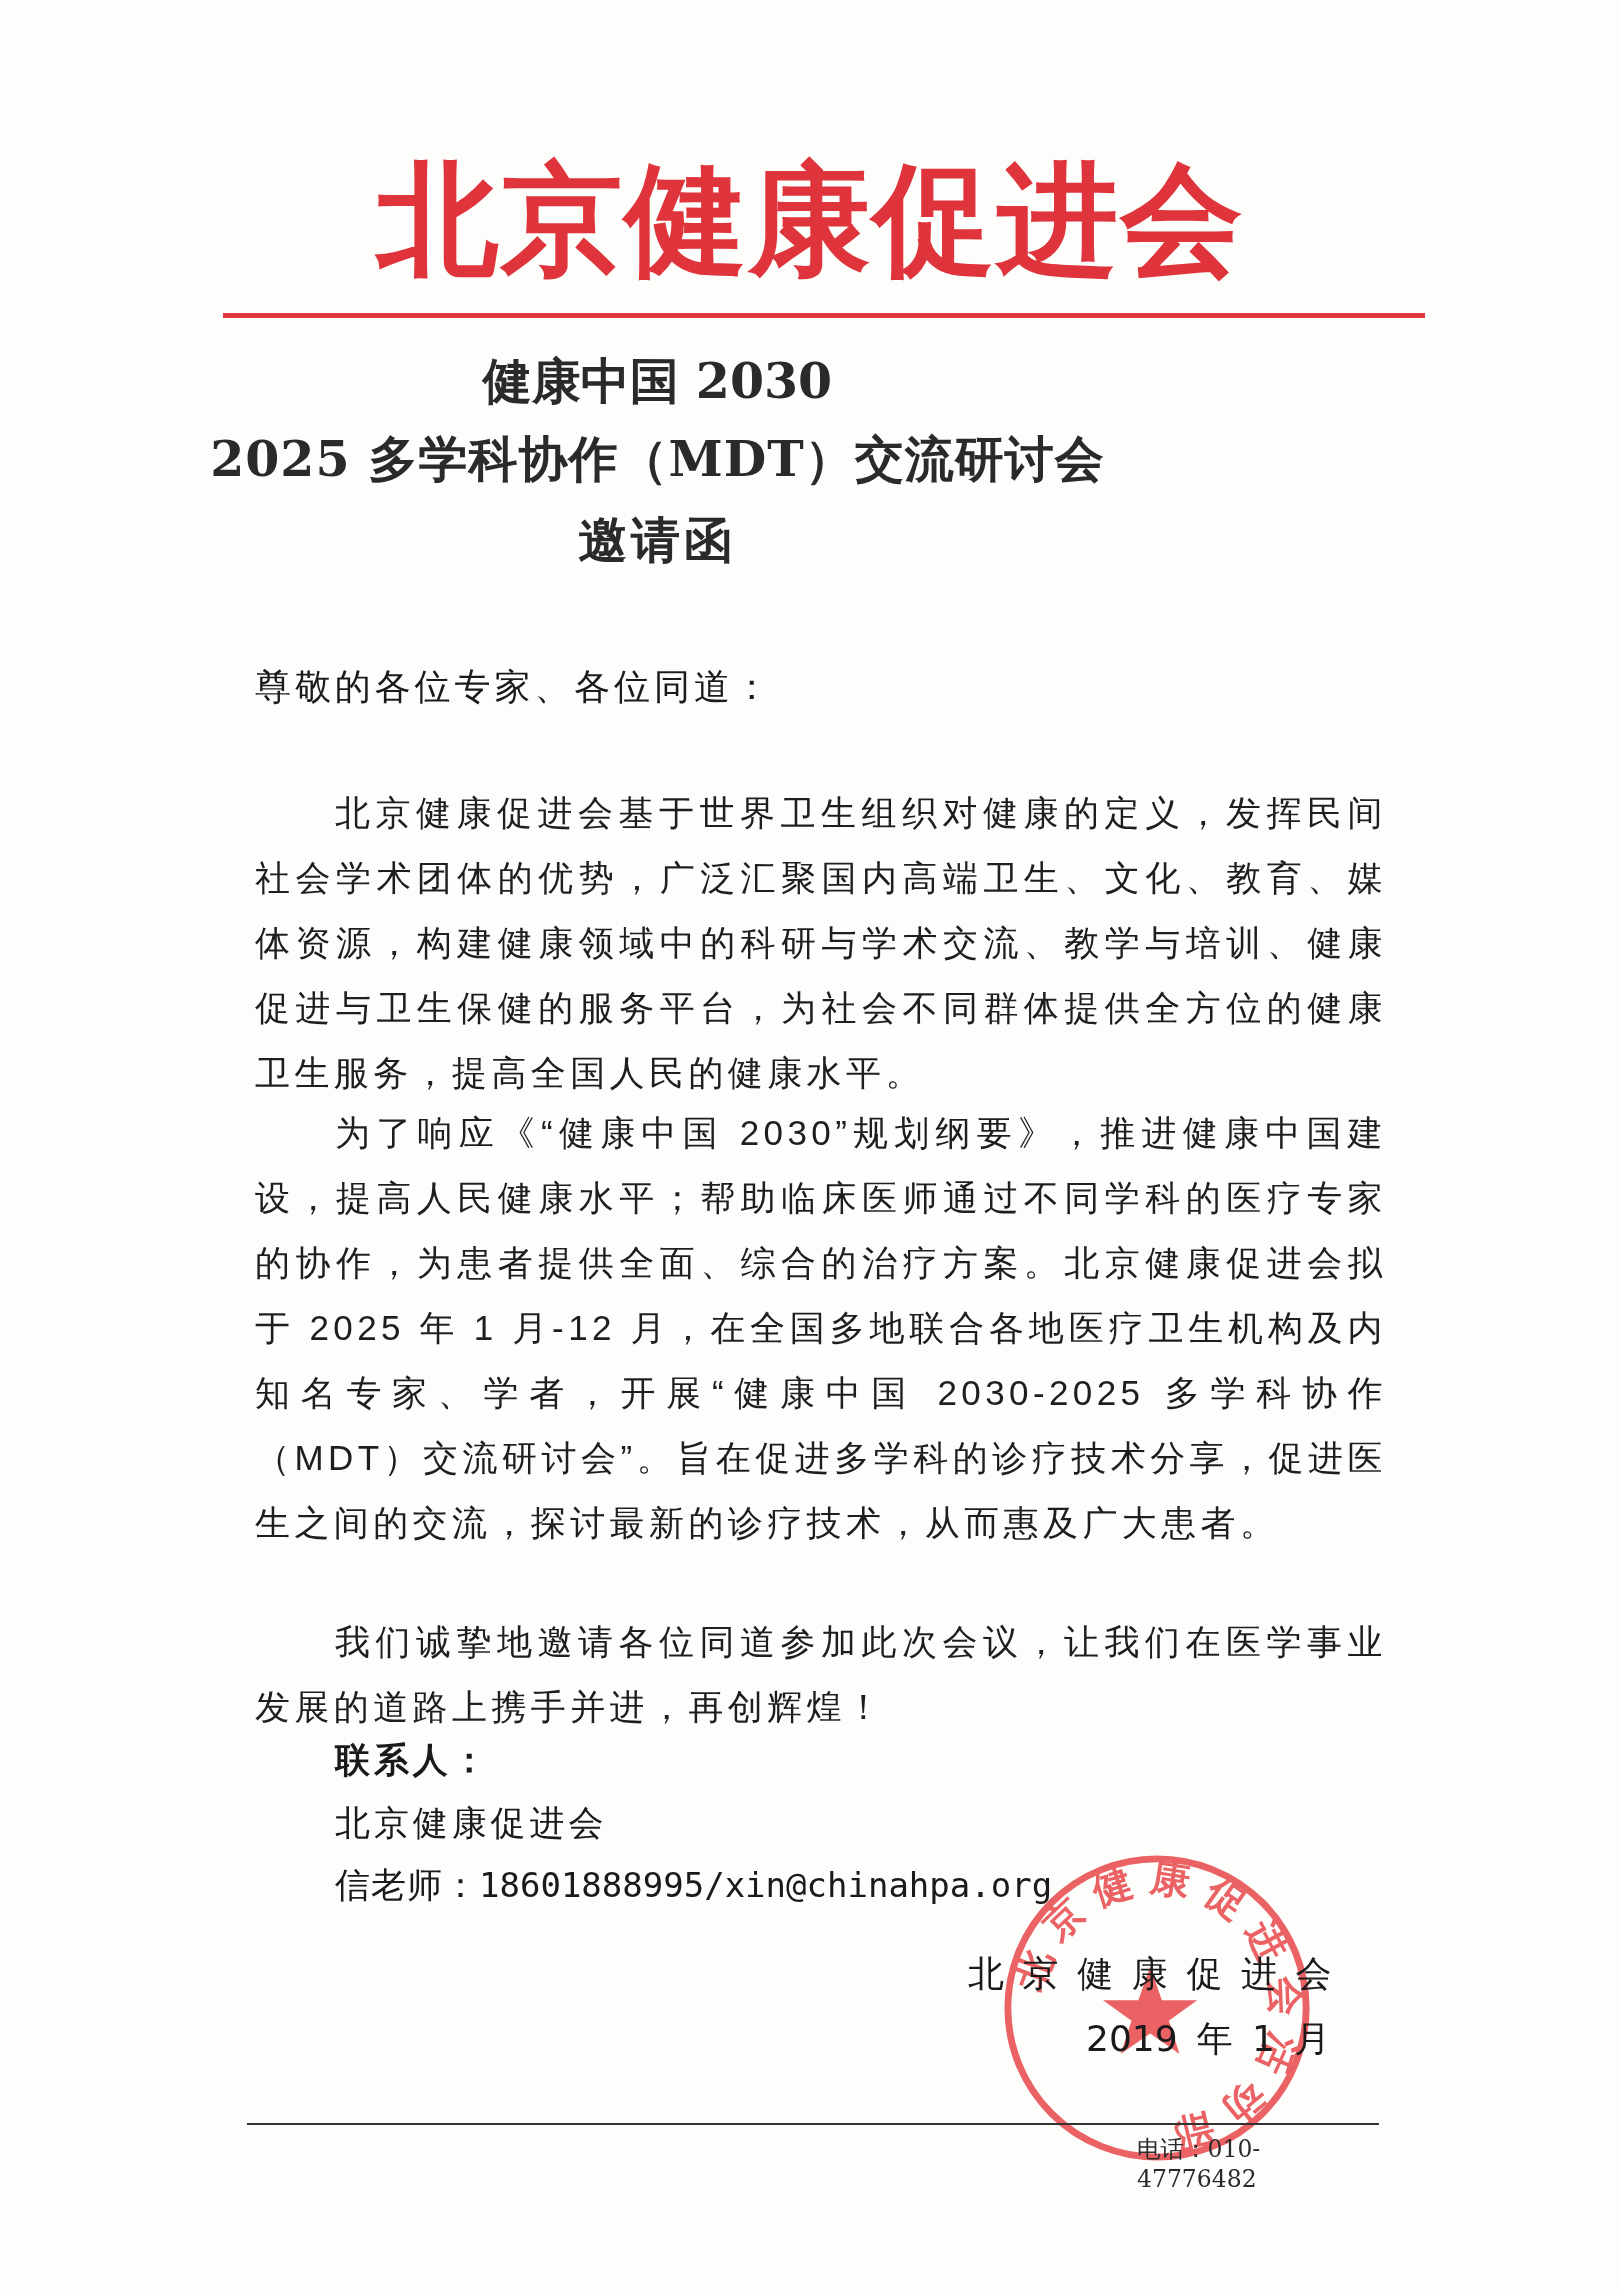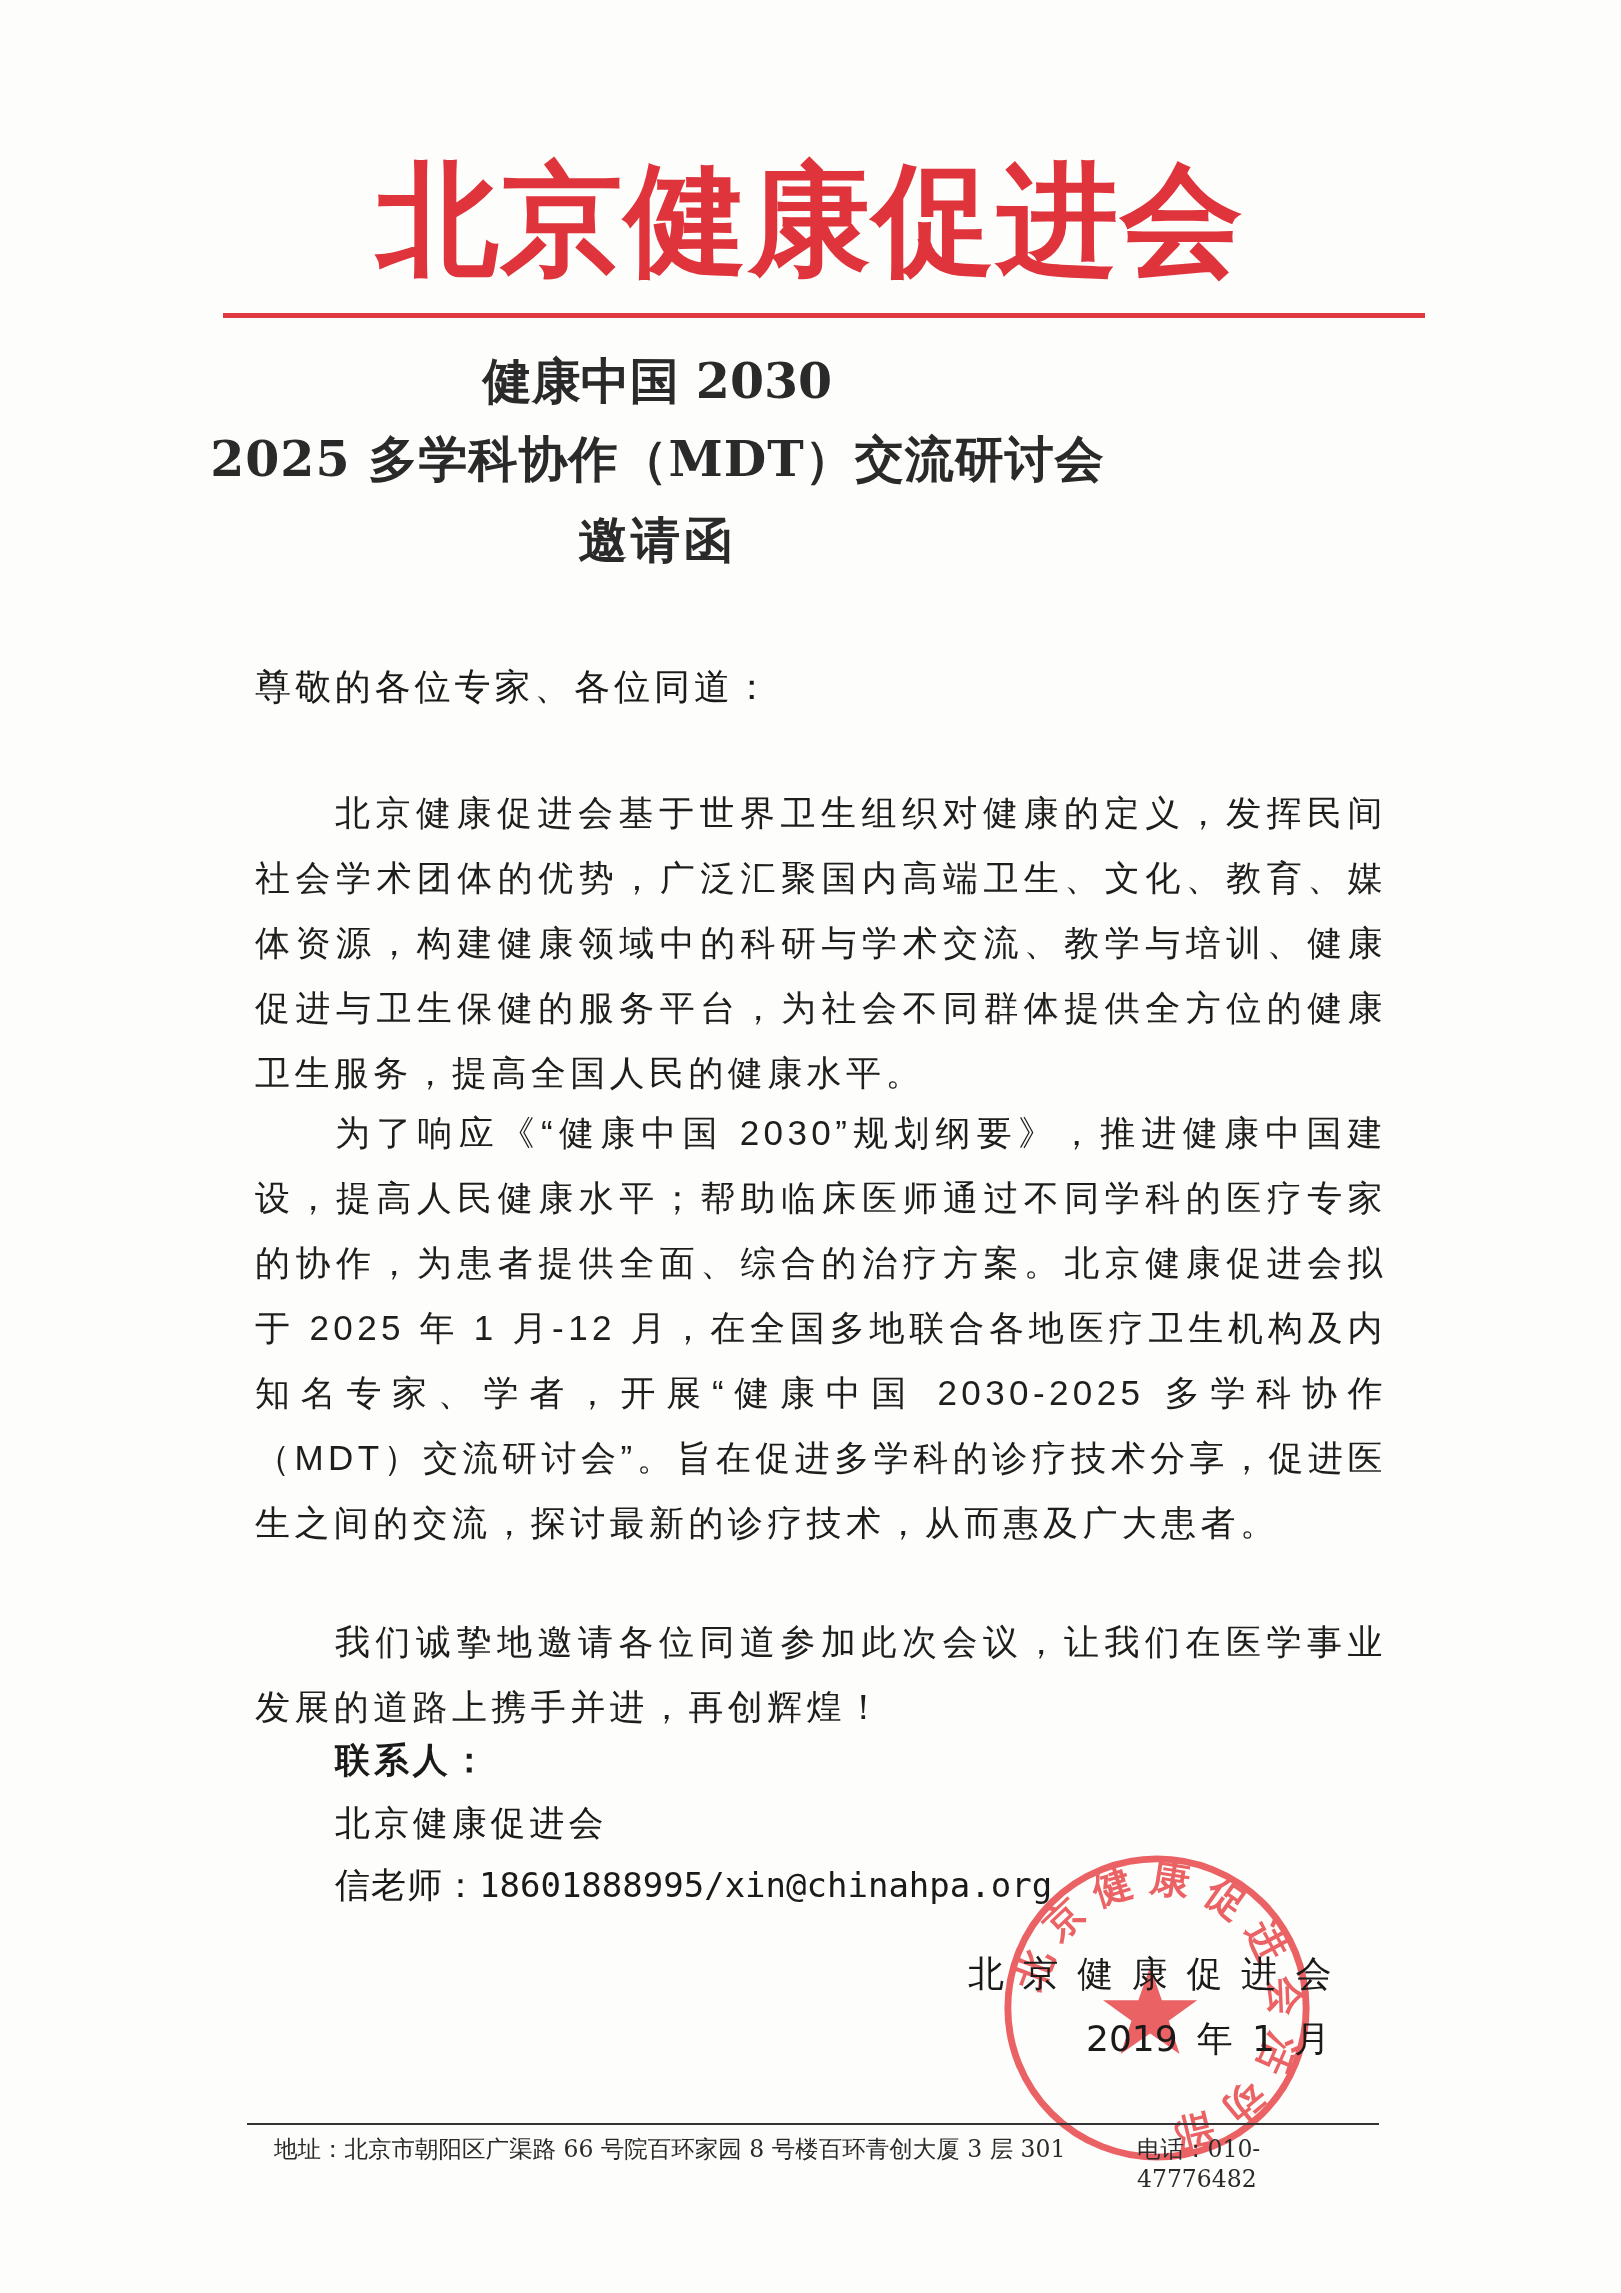--- a/index.html
+++ b/index.html
@@ -190,16 +190,15 @@
     <textPath href="#ringPath" startOffset="2%">北京健康促进会活动部</textPath>
   </text>
   <polygon fill="#e8474b" points="153,118 165,152 201,152 172,173 183,207 153,186 123,207 134,173 105,152 141,152"></polygon>
 </svg>
 
 <div class="signature-org">北京健康促进会</div>
 <div class="signature-date">2019 年 1 月</div>
 
 <div class="footer-rule"></div>
 <div class="footer">
-  <span>地址：北京市朝阳区广渠路 66 号院百环家园 8 号楼百环青创大厦 3 层 301</span>
   <span class="phone">电话：010-47776482</span>
 </div>
 
 
 </body></html>

